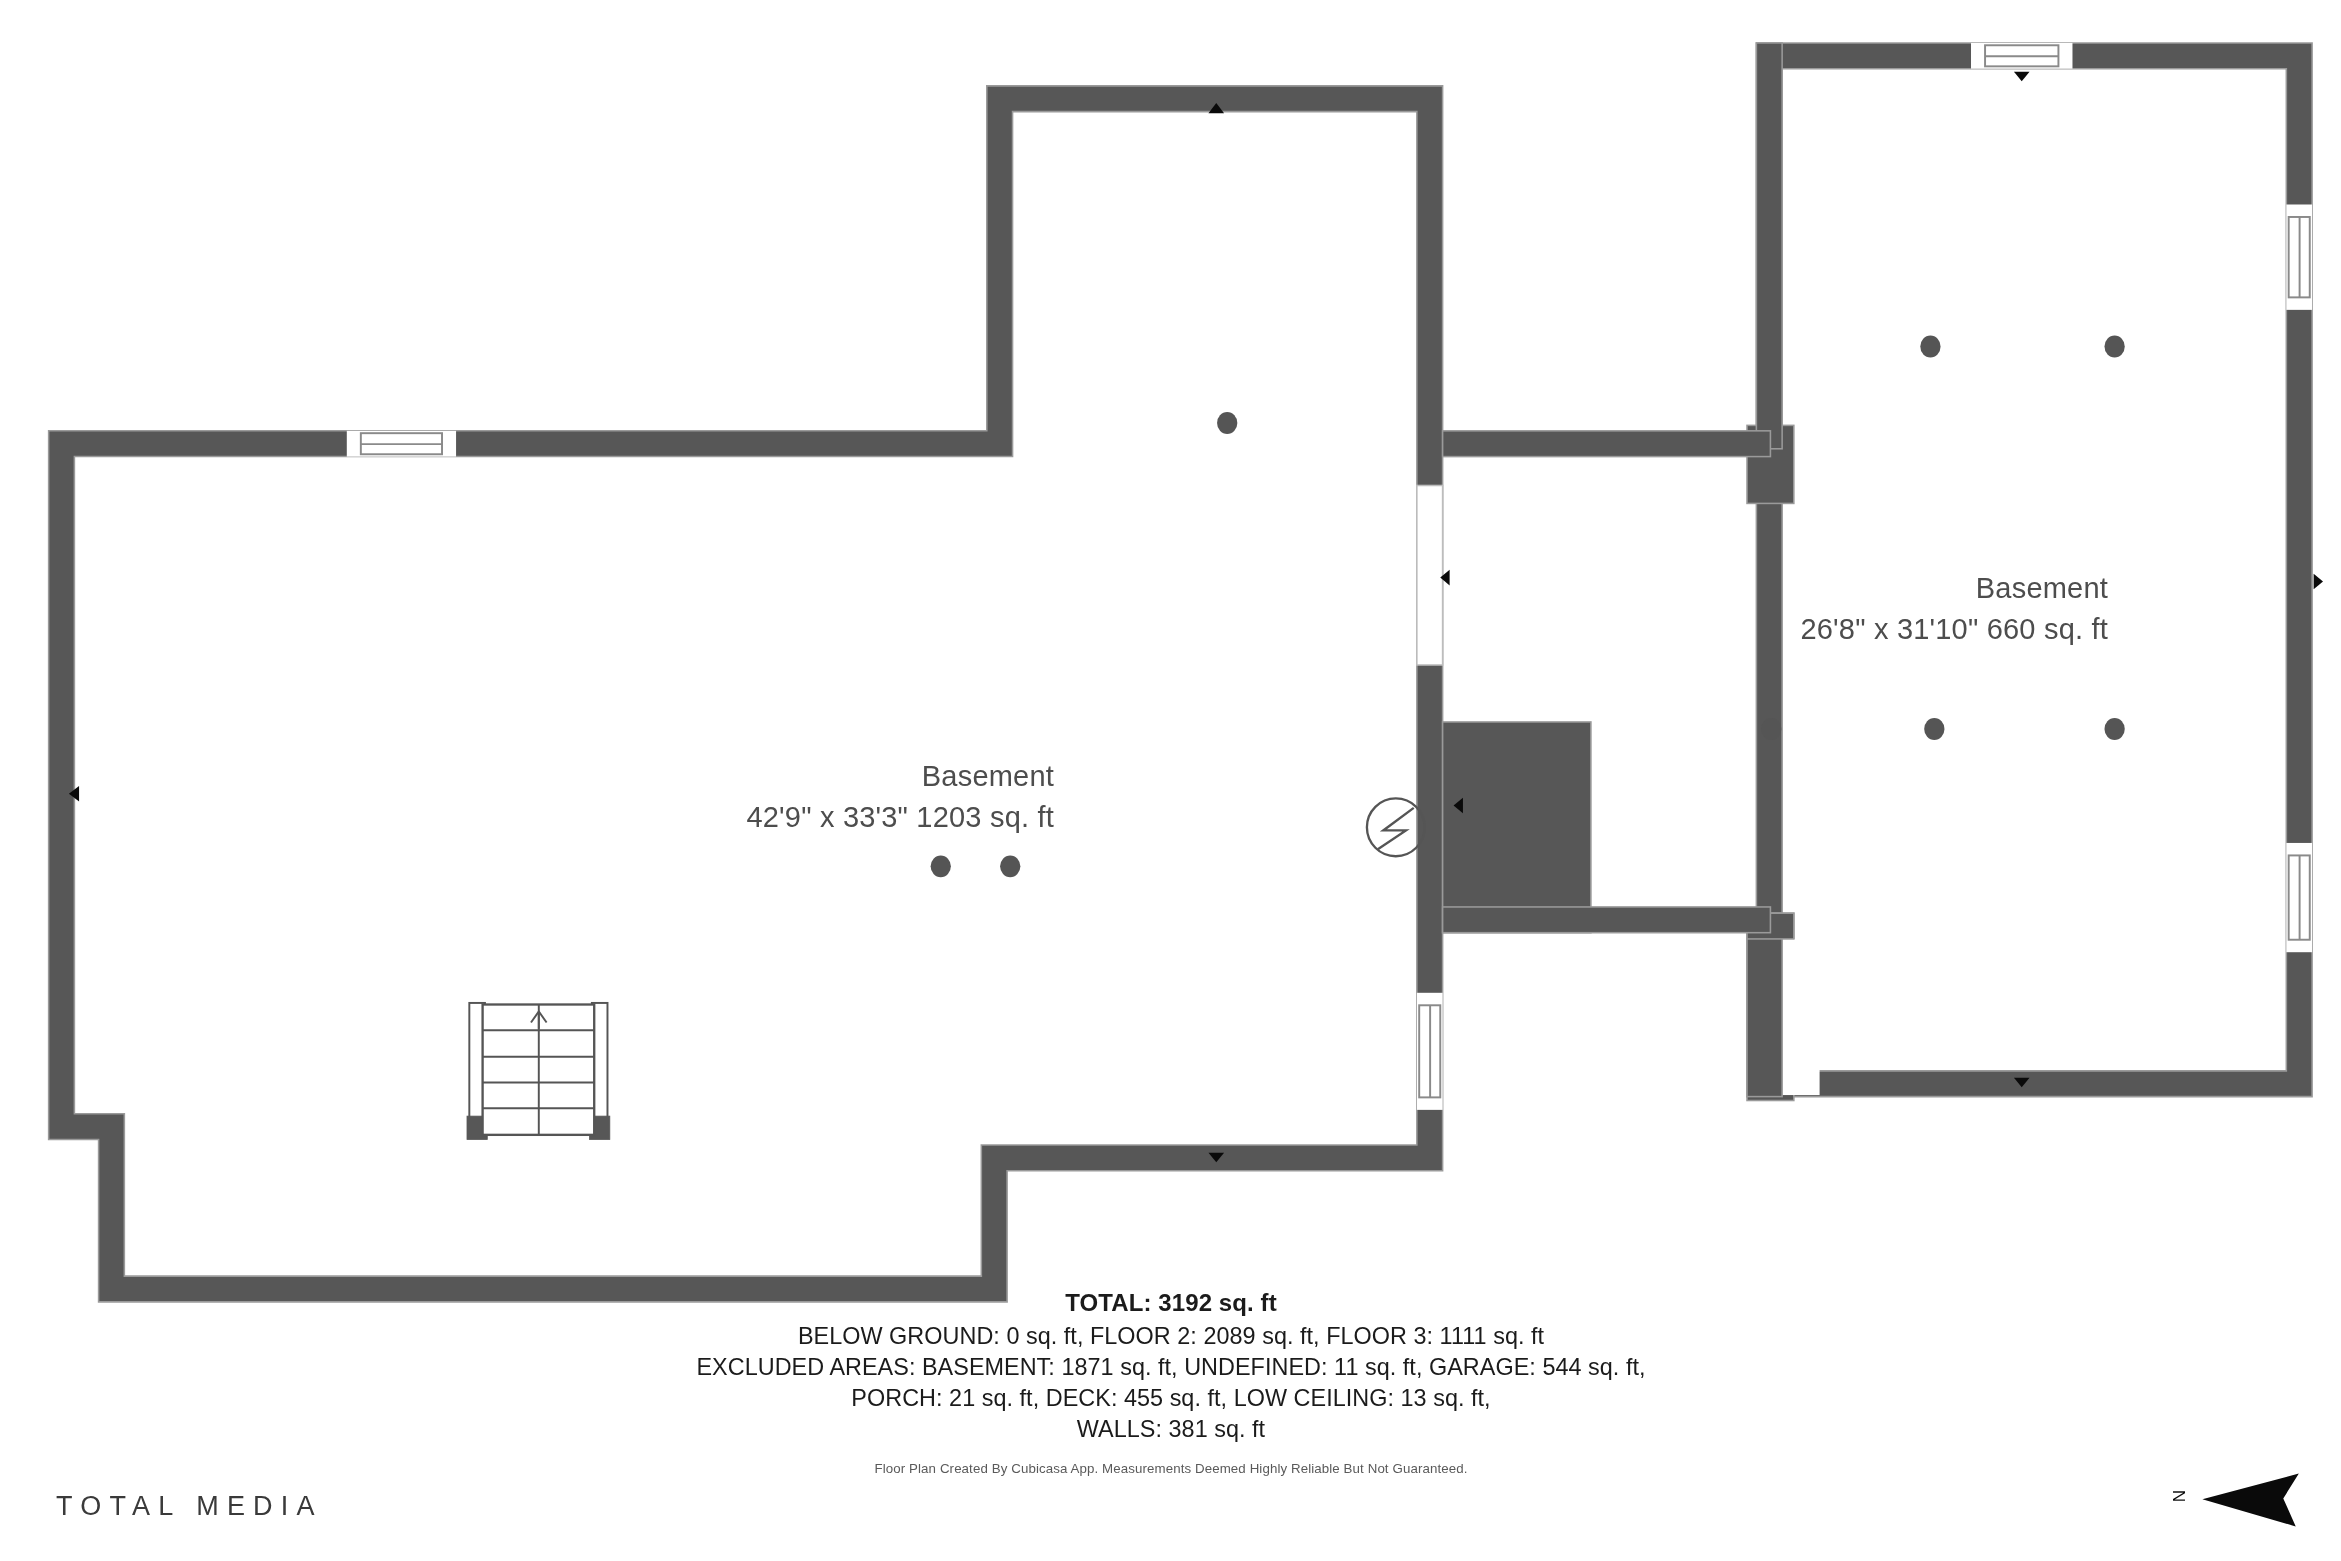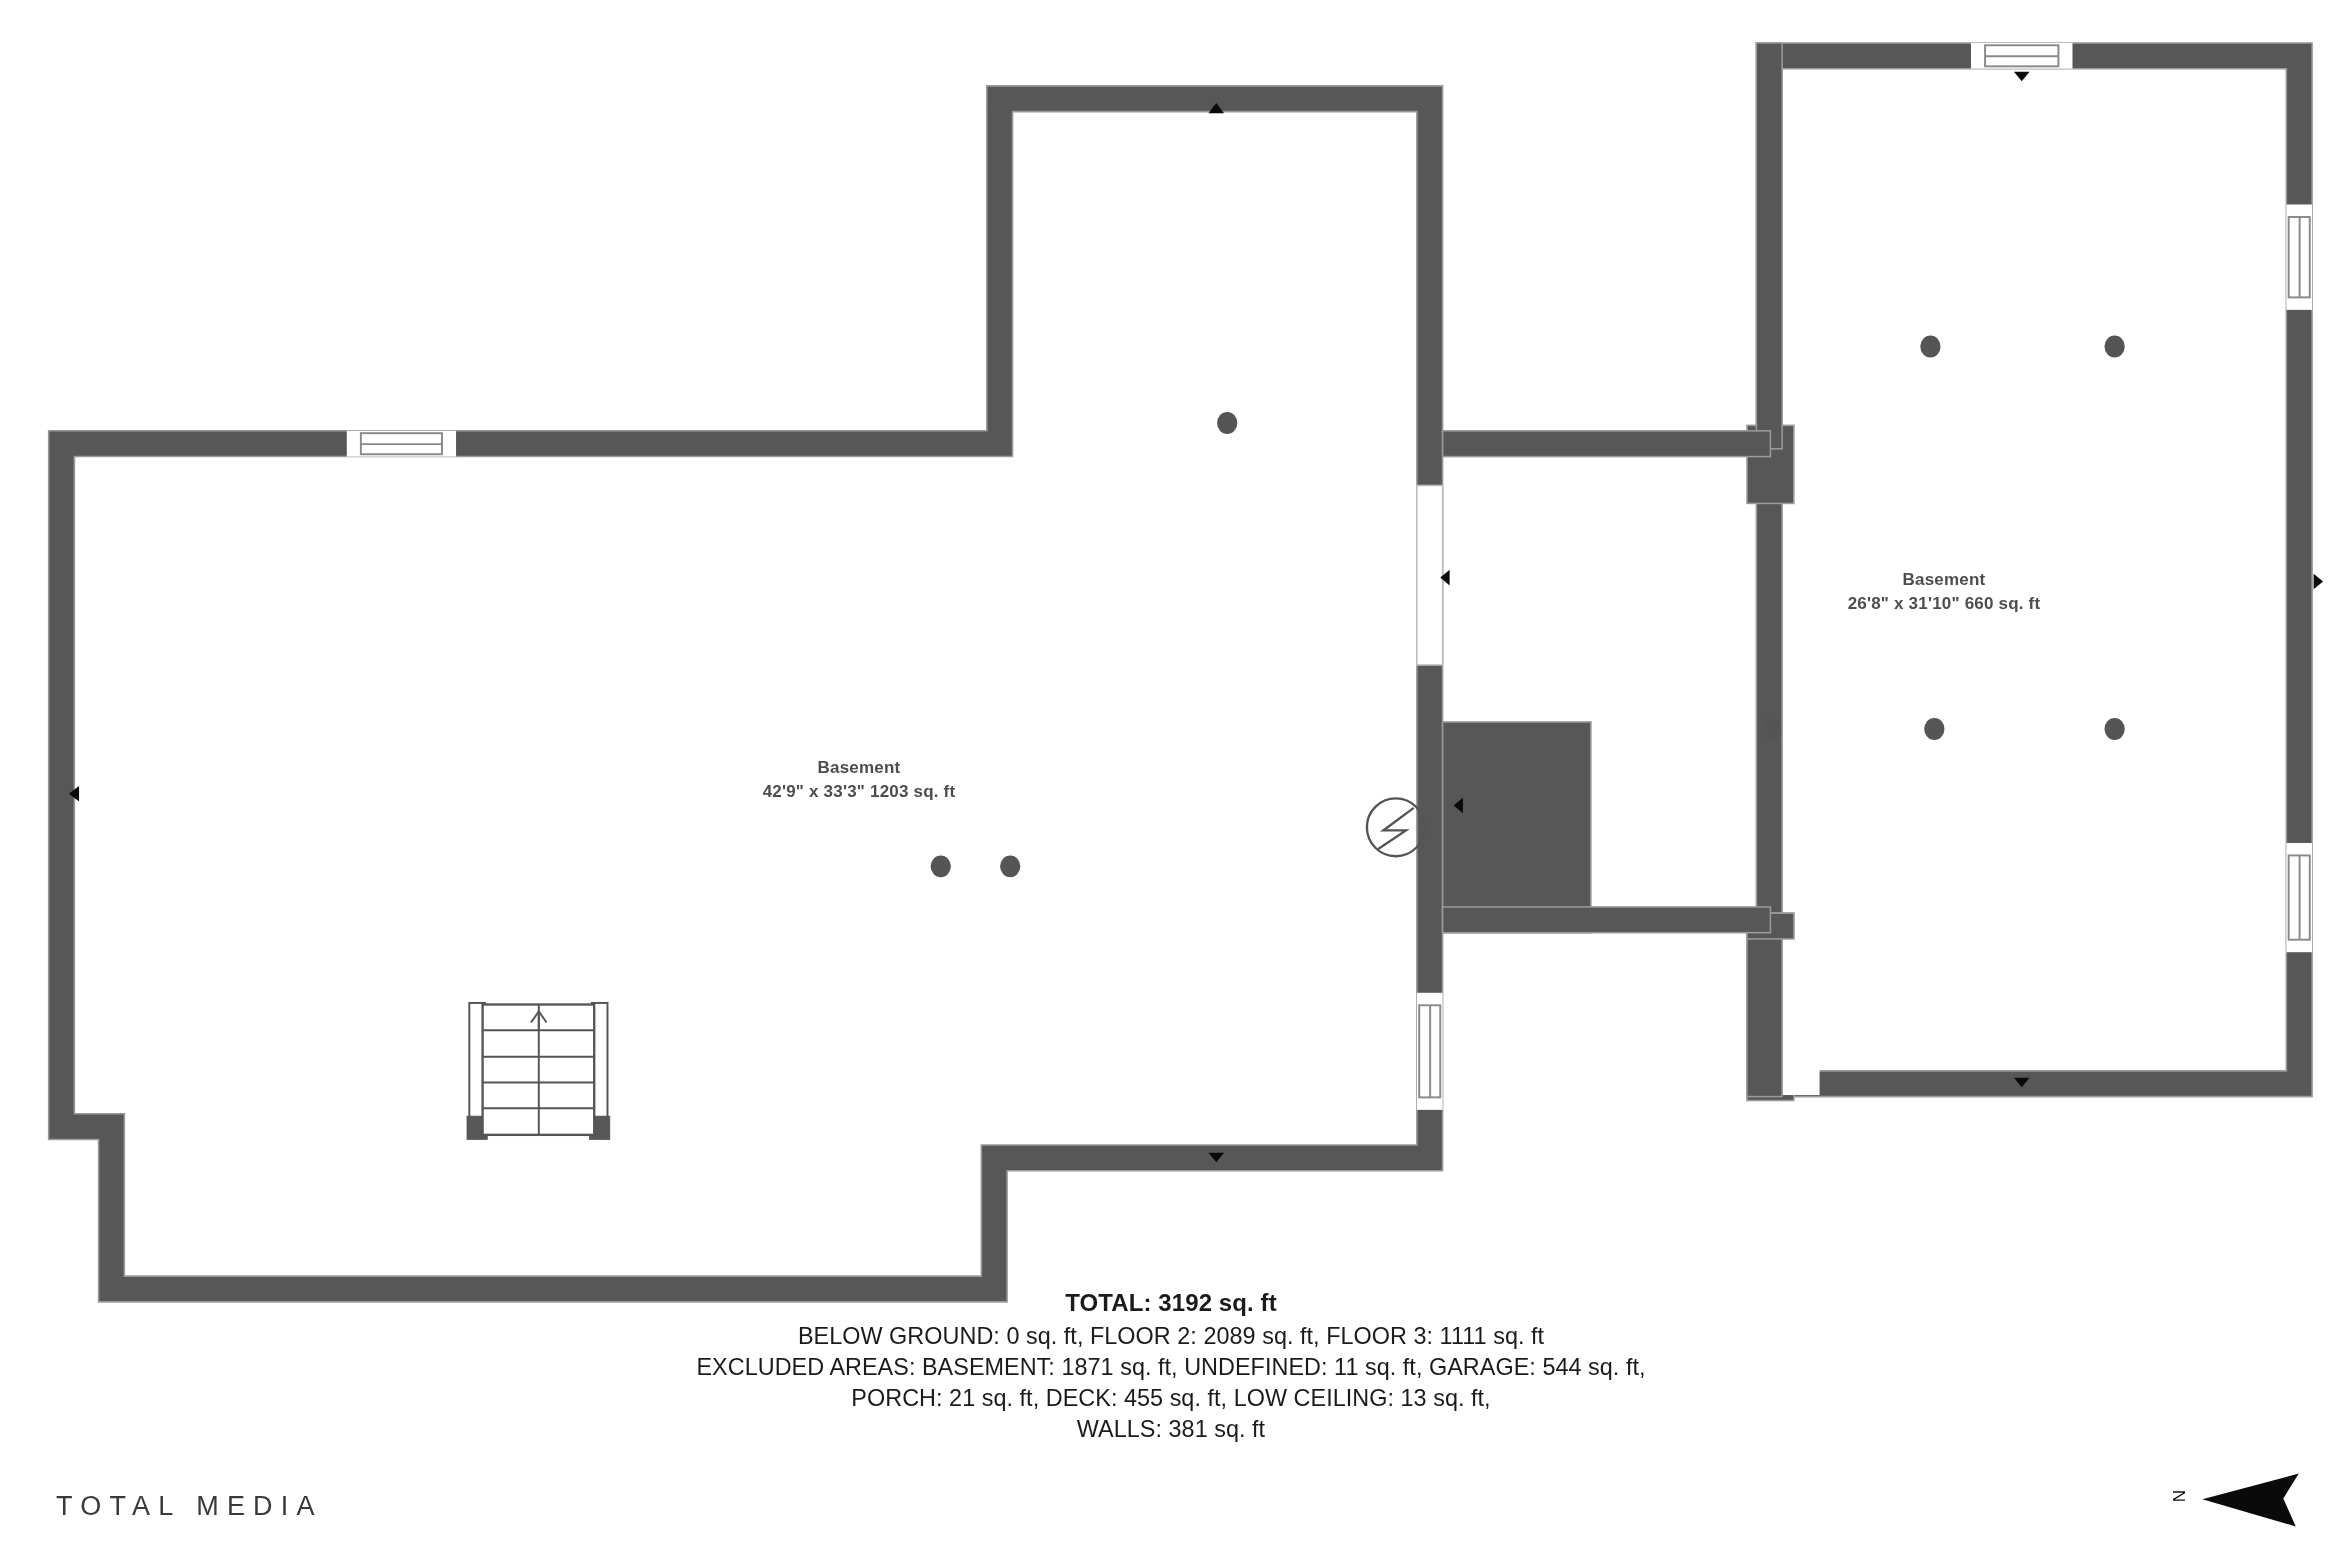--- a/index.html
+++ b/index.html
@@ -16,28 +16,27 @@
   }
   #plan-svg {
     position: absolute;
     left: 0;
     top: 0;
     width: 2342px;
     height: 1561px;
   }
   .room-label {
     position: absolute;
-    text-align: center;
+    text-align: right;
     color: #4d4d4d;
     font-family: "Liberation Sans", sans-serif;
-    font-size: 17px;
+    font-size: 29px;
     line-height: 1.42;
     white-space: nowrap;
     letter-spacing: 0.2px;
-    font-weight: bold;
   }
   .room-label .room-dims {
     display: block;
   }
   #summary-block {
     position: absolute;
     left: 0;
     right: 0;
     top: 1289px;
     text-align: center;
@@ -269,20 +268,21 @@
   <span>Basement</span>
   <span class="room-dims">26'8" x 31'10" 660 sq. ft</span>
 </div>
 
 <div id="summary-block">
   <div id="summary-total">TOTAL: 3192 sq. ft</div>
   <div class="summary-line">BELOW GROUND: 0 sq. ft, FLOOR 2: 2089 sq. ft, FLOOR 3: 1111 sq. ft</div>
   <div class="summary-line">EXCLUDED AREAS: BASEMENT: 1871 sq. ft, UNDEFINED: 11 sq. ft, GARAGE: 544 sq. ft,</div>
   <div class="summary-line">PORCH: 21 sq. ft, DECK: 455 sq. ft, LOW CEILING: 13 sq. ft,</div>
   <div class="summary-line">WALLS: 381 sq. ft</div>
+  <div id="disclaimer">Floor Plan Created By Cubicasa App. Measurements Deemed Highly Reliable But Not Guaranteed.</div>
 </div>
 
 <div id="brand-logo">TOTAL MEDIA</div>
 
 <div id="compass">
   <div id="compass-letter">N</div>
   <svg id="compass-arrow" width="117" height="56" viewBox="0 0 150 72" xmlns="http://www.w3.org/2000/svg">
     <polygon points="8,35 132,2 112,34 128,70" fill="#0a0a0a"></polygon>
   </svg>
 </div>

